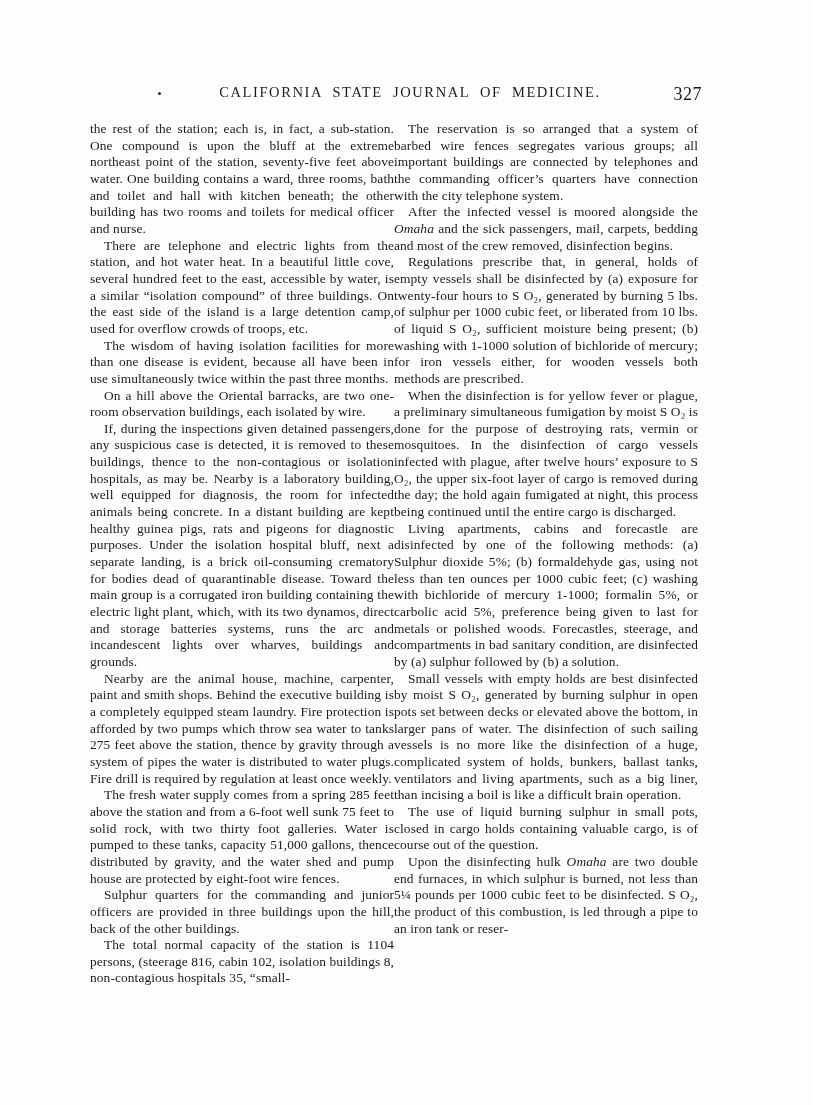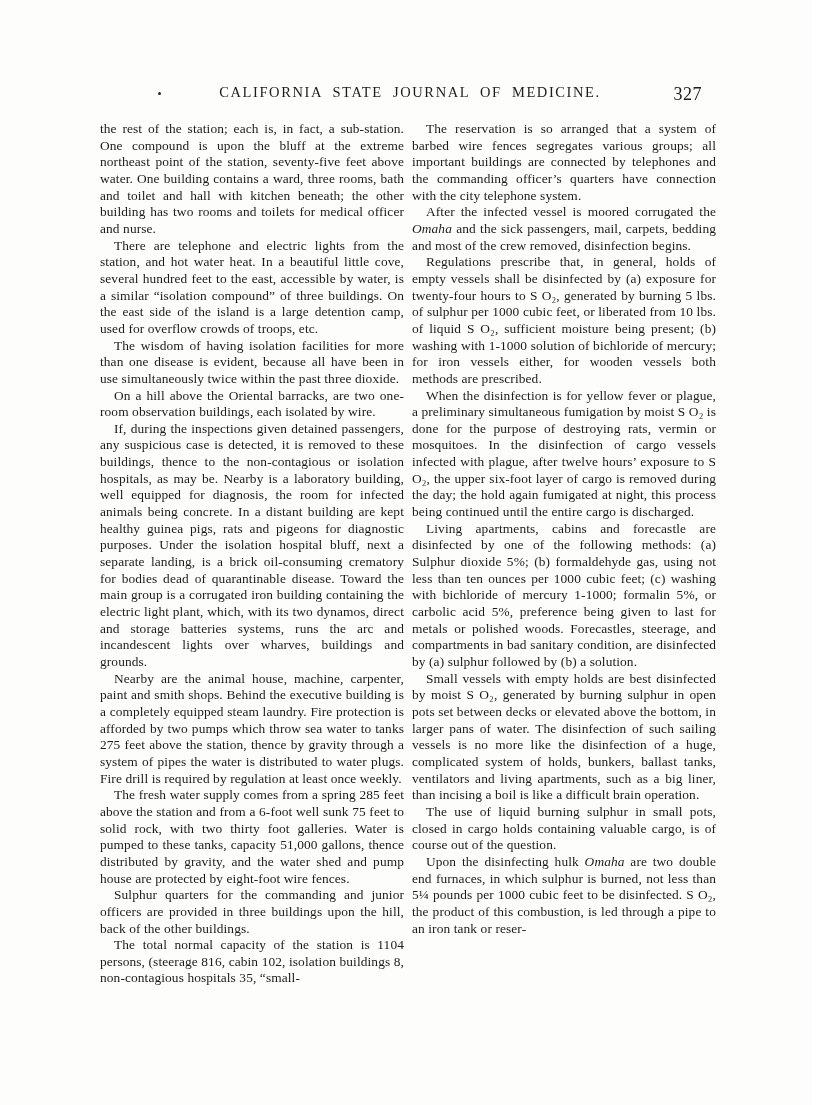--- a/index.html
+++ b/index.html
@@ -46,24 +46,24 @@
     left: 158px;
     top: 92px;
     width: 3px;
     height: 3px;
     background: #2a2a2a;
     border-radius: 50%;
   }
   .content {
     position: absolute;
     top: 121px;
-    left: 100px;
+    left: 90px;
     width: 620px;
     display: flex;
-    gap: 8px;
+    gap: 0;
   }
   .col {
     width: 304px;
     text-align: justify;
     font-size: 13.4px;
     line-height: 16.65px;
     letter-spacing: 0.1px;
   }
   .col p.para {
     margin: 0;
@@ -85,31 +85,31 @@
 
   <div class="running-head">
     <div class="title">CALIFORNIA STATE JOURNAL OF MEDICINE.</div>
     <div class="pageno">327</div>
   </div>
 
   <div class="content">
     <div class="col">
         <p class="para"><span>the rest of the station; each is, in fact, a sub-station. One compound is upon the bluff at the extreme northeast point of the station, seventy-five feet above water. One building contains a ward, three rooms, bath and toilet and hall with kitchen beneath; the other building has two rooms and toilets for medical officer and nurse.</span></p>
         <p class="para indent"><span>There are telephone and electric lights from the station, and hot water heat. In a beautiful little cove, several hundred feet to the east, accessible by water, is a similar “isolation compound” of three buildings. On the east side of the island is a large detention camp, used for overflow crowds of troops, etc.</span></p>
-        <p class="para indent"><span>The wisdom of having isolation facilities for more than one disease is evident, because all have been in use simultaneously twice within the past three dioxide.</span></p>
+        <p class="para indent"><span>The wisdom of having isolation facilities for more than one disease is evident, because all have been in use simultaneously twice within the past three months.</span></p>
         <p class="para indent"><span>On a hill above the Oriental barracks, are two one-room observation buildings, each isolated by wire.</span></p>
         <p class="para indent"><span>If, during the inspections given detained passengers, any suspicious case is detected, it is removed to these buildings, thence to the non-contagious or isolation hospitals, as may be. Nearby is a laboratory building, well equipped for diagnosis, the room for infected animals being concrete. In a distant building are kept healthy guinea pigs, rats and pigeons for diagnostic purposes. Under the isolation hospital bluff, next a separate landing, is a brick oil-consuming crematory for bodies dead of quarantinable disease. Toward the main group is a corrugated iron building containing the electric light plant, which, with its two dynamos, direct and storage batteries systems, runs the arc and incandescent lights over wharves, buildings and grounds.</span></p>
         <p class="para indent"><span>Nearby are the animal house, machine, carpenter, paint and smith shops. Behind the executive building is a completely equipped steam laundry. Fire protection is afforded by two pumps which throw sea water to tanks 275 feet above the station, thence by gravity through a system of pipes the water is distributed to water plugs. Fire drill is required by regulation at least once weekly.</span></p>
         <p class="para indent"><span>The fresh water supply comes from a spring 285 feet above the station and from a 6-foot well sunk 75 feet to solid rock, with two thirty foot galleries. Water is pumped to these tanks, capacity 51,000 gallons, thence distributed by gravity, and the water shed and pump house are protected by eight-foot wire fences.</span></p>
         <p class="para indent"><span>Sulphur quarters for the commanding and junior officers are provided in three buildings upon the hill, back of the other buildings.</span></p>
         <p class="para indent"><span>The total normal capacity of the station is 1104 persons, (steerage 816, cabin 102, isolation buildings 8, non-contagious hospitals 35, “small-</span></p>
       </div>
     <div class="col">
         <p class="para indent"><span>The reservation is so arranged that a system of barbed wire fences segregates various groups; all important buildings are connected by telephones and the commanding officer’s quarters have connection with the city telephone system.</span></p>
-        <p class="para indent"><span>After the infected vessel is moored corrugated the </span><span class="italic">Omaha</span><span> and the sick passengers, mail, carpets, bedding and most of the crew removed, disinfection begins.</span></p>
+        <p class="para indent"><span>After the infected vessel is moored alongside the </span><span class="italic">Omaha</span><span> and the sick passengers, mail, carpets, bedding and most of the crew removed, disinfection begins.</span></p>
         <p class="para indent"><span>Regulations prescribe that, in general, holds of empty vessels shall be disinfected by (a) exposure for twenty-four hours to S O₂, generated by burning 5 lbs. of sulphur per 1000 cubic feet, or liberated from 10 lbs. of liquid S O₂, sufficient moisture being present; (b) washing with 1-1000 solution of bichloride of mercury; for iron vessels either, for wooden vessels both methods are prescribed.</span></p>
         <p class="para indent"><span>When the disinfection is for yellow fever or plague, a preliminary simultaneous fumigation by moist S O₂ is done for the purpose of destroying rats, vermin or mosquitoes. In the disinfection of cargo vessels infected with plague, after twelve hours’ exposure to S O₂, the upper six-foot layer of cargo is removed during the day; the hold again fumigated at night, this process being continued until the entire cargo is discharged.</span></p>
         <p class="para indent"><span>Living apartments, cabins and forecastle are disinfected by one of the following methods: (a) Sulphur dioxide 5%; (b) formaldehyde gas, using not less than ten ounces per 1000 cubic feet; (c) washing with bichloride of mercury 1-1000; formalin 5%, or carbolic acid 5%, preference being given to last for metals or polished woods. Forecastles, steerage, and compartments in bad sanitary condition, are disinfected by (a) sulphur followed by (b) a solution.</span></p>
         <p class="para indent"><span>Small vessels with empty holds are best disinfected by moist S O₂, generated by burning sulphur in open pots set between decks or elevated above the bottom, in larger pans of water. The disinfection of such sailing vessels is no more like the disinfection of a huge, complicated system of holds, bunkers, ballast tanks, ventilators and living apartments, such as a big liner, than incising a boil is like a difficult brain operation.</span></p>
         <p class="para indent"><span>The use of liquid burning sulphur in small pots, closed in cargo holds containing valuable cargo, is of course out of the question.</span></p>
         <p class="para indent"><span>Upon the disinfecting hulk </span><span class="italic">Omaha</span><span> are two double end furnaces, in which sulphur is burned, not less than 5¼ pounds per 1000 cubic feet to be disinfected. S O₂, the product of this combustion, is led through a pipe to an iron tank or reser-</span></p>
       </div>
   </div>
 
 </div>

